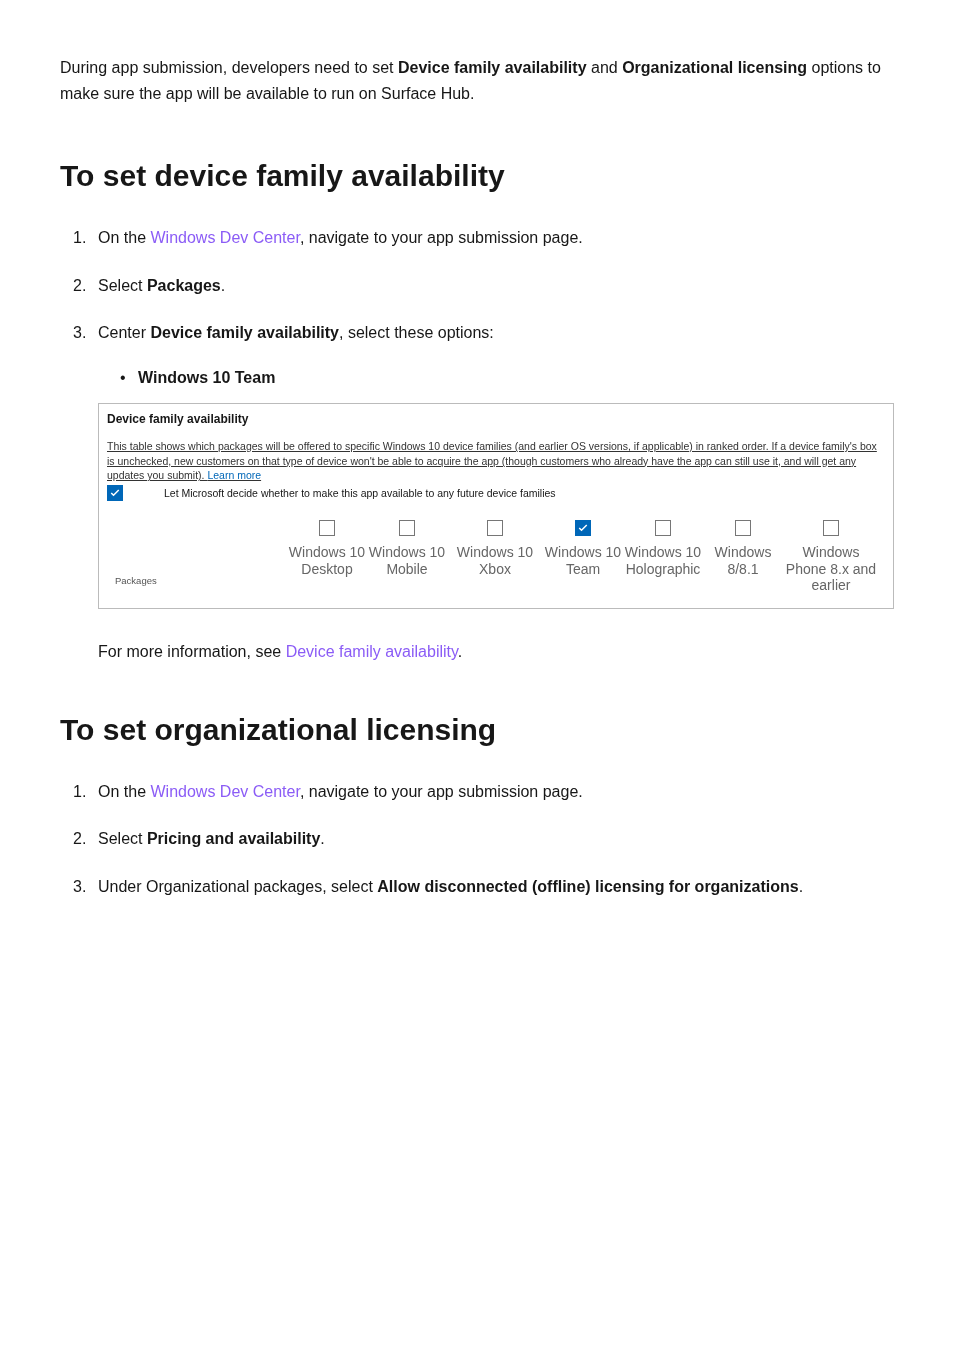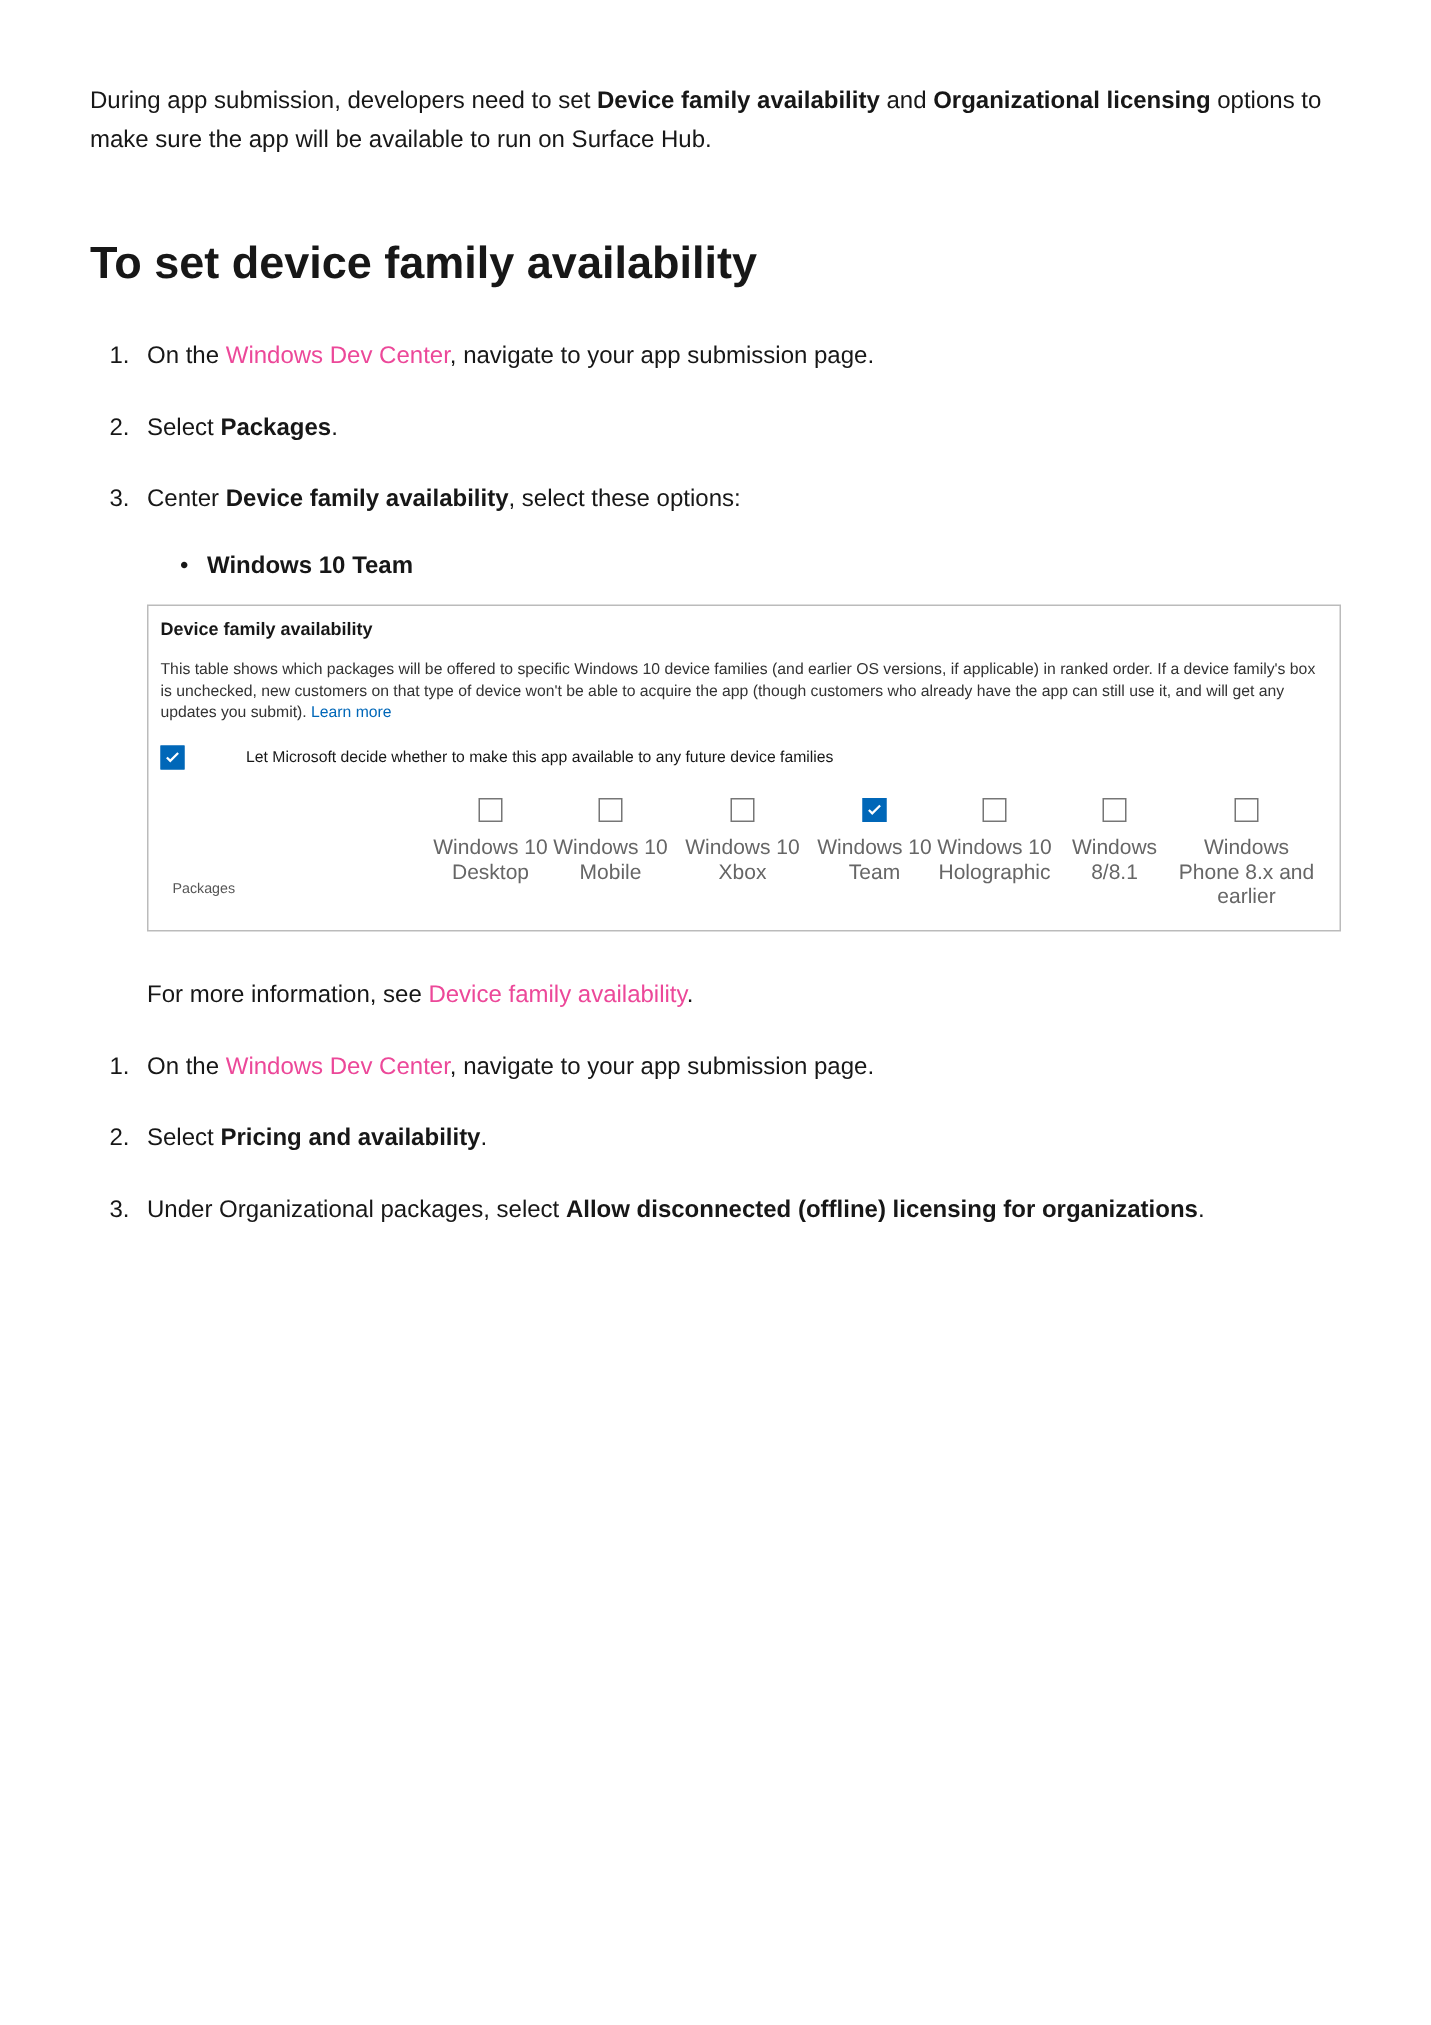--- a/index.html
+++ b/index.html
@@ -58,40 +58,41 @@
       margin-bottom: 8px;
       line-height: 1.8;
     }
     ul.sub-list > li::before {
       content: "•";
       position: absolute;
       left: -18px;
       font-weight: 400;
     }
     a.link {
-      color: #ec4899;
+      color: #8b5cf6;
       text-decoration: none;
     }
     .screenshot {
       border: 1px solid #bbb;
       background: #fff;
       margin: 10px 0 30px 0;
       padding: 6px 8px 10px 8px;
       font-size: 11px;
     }
     .screenshot-title {
       font-weight: 700;
       font-size: 12px;
       margin-bottom: 10px;
     }
     .screenshot-desc {
       font-size: 10.5px;
       color: #333;
       line-height: 1.4;
-      margin-bottom: 14px;
+      margin-bottom: 2px;
+      text-decoration: underline;
     }
     .screenshot-desc .link-small {
       color: #0067b8;
     }
     .checkbox-row {
       display: flex;
       align-items: center;
       gap: 8px;
       margin-bottom: 18px;
     }
@@ -232,20 +233,21 @@
       </div>
     </div>
 
     <p style="font-size:16px; margin-top:10px;">
       <span>For more information, see </span><a href="#" class="link">Device family availability</a><span>.</span>
     </p>
   </li>
 </ol>
 
 <div class="section2">
+  <h2 style="margin-top:45px;">To set organizational licensing</h2>
 
   <ol>
     <li>
       <span>On the </span><a href="#" class="link">Windows Dev Center</a><span>, navigate to your app submission page.</span>
     </li>
     <li>
       <span>Select </span><span class="bold">Pricing and availability</span><span>.</span>
     </li>
     <li>
       <span>Under Organizational packages, select </span><span class="bold">Allow disconnected (offline) licensing for organizations</span><span>.</span>

